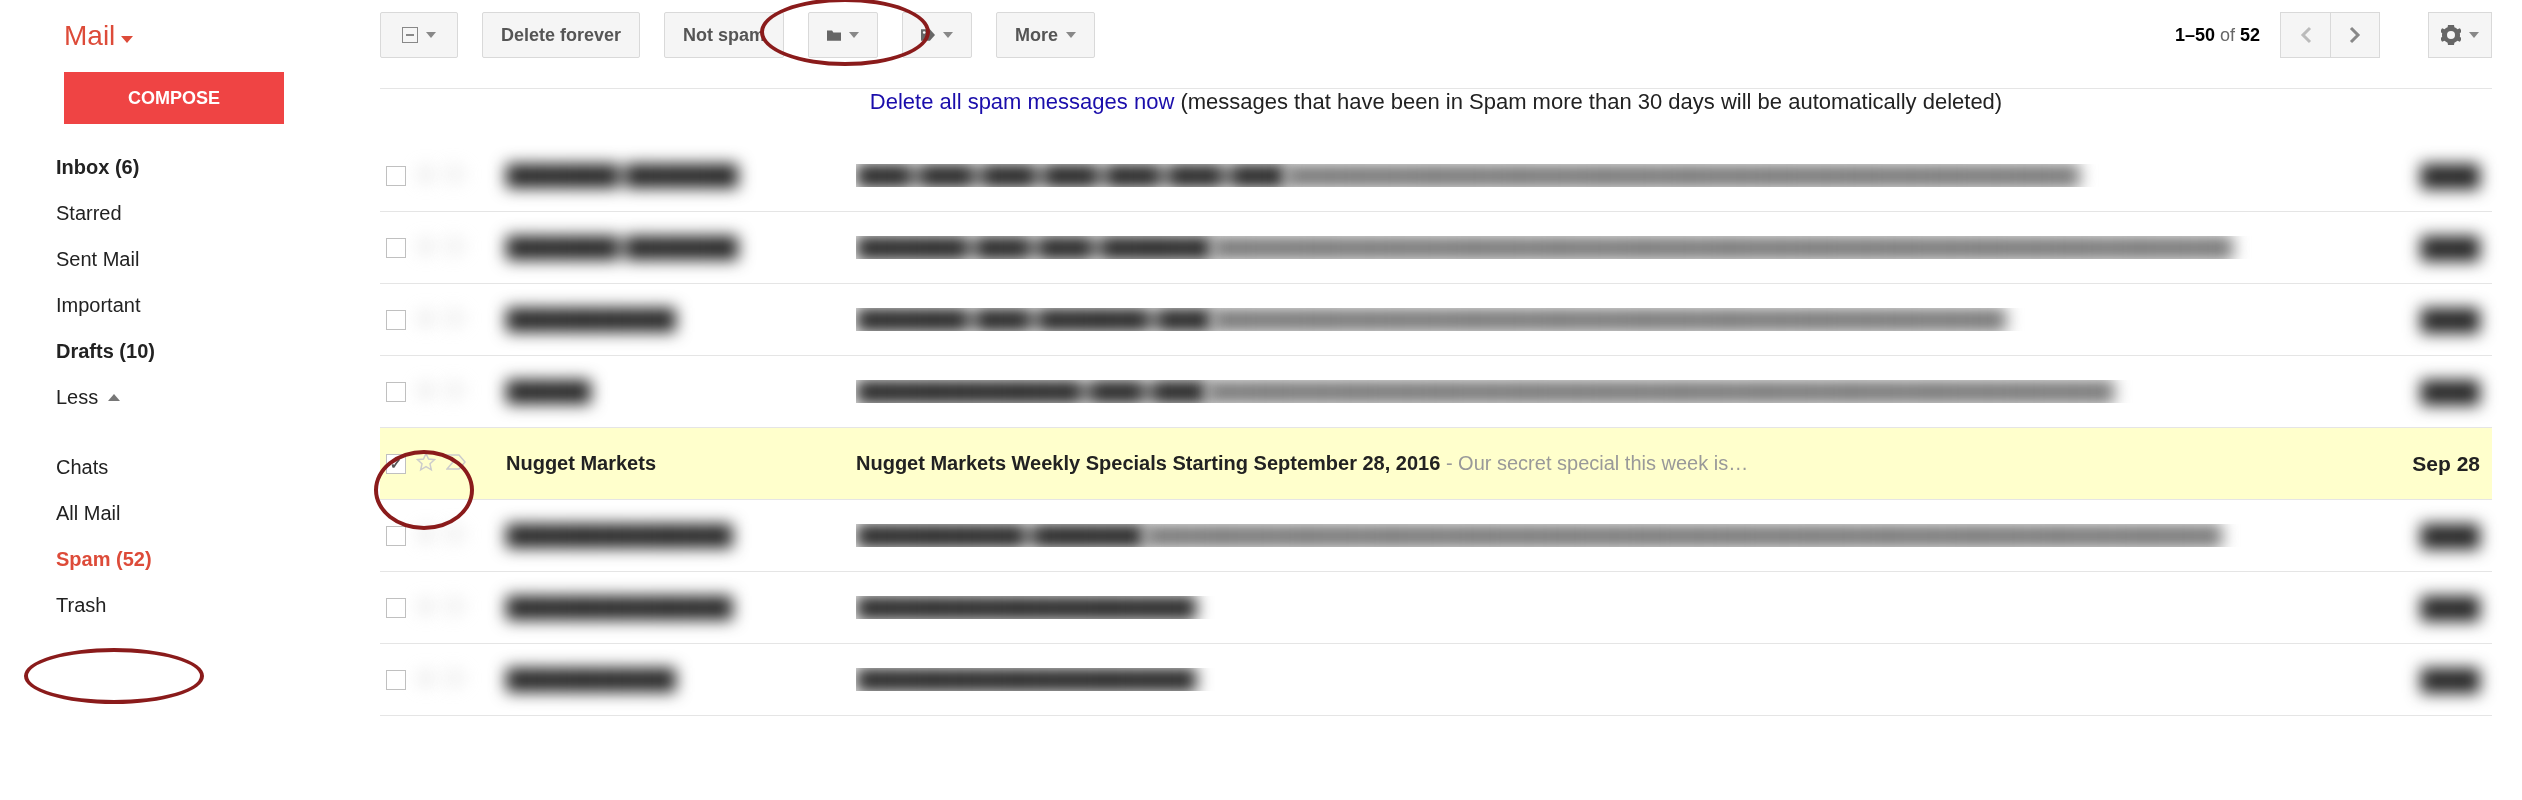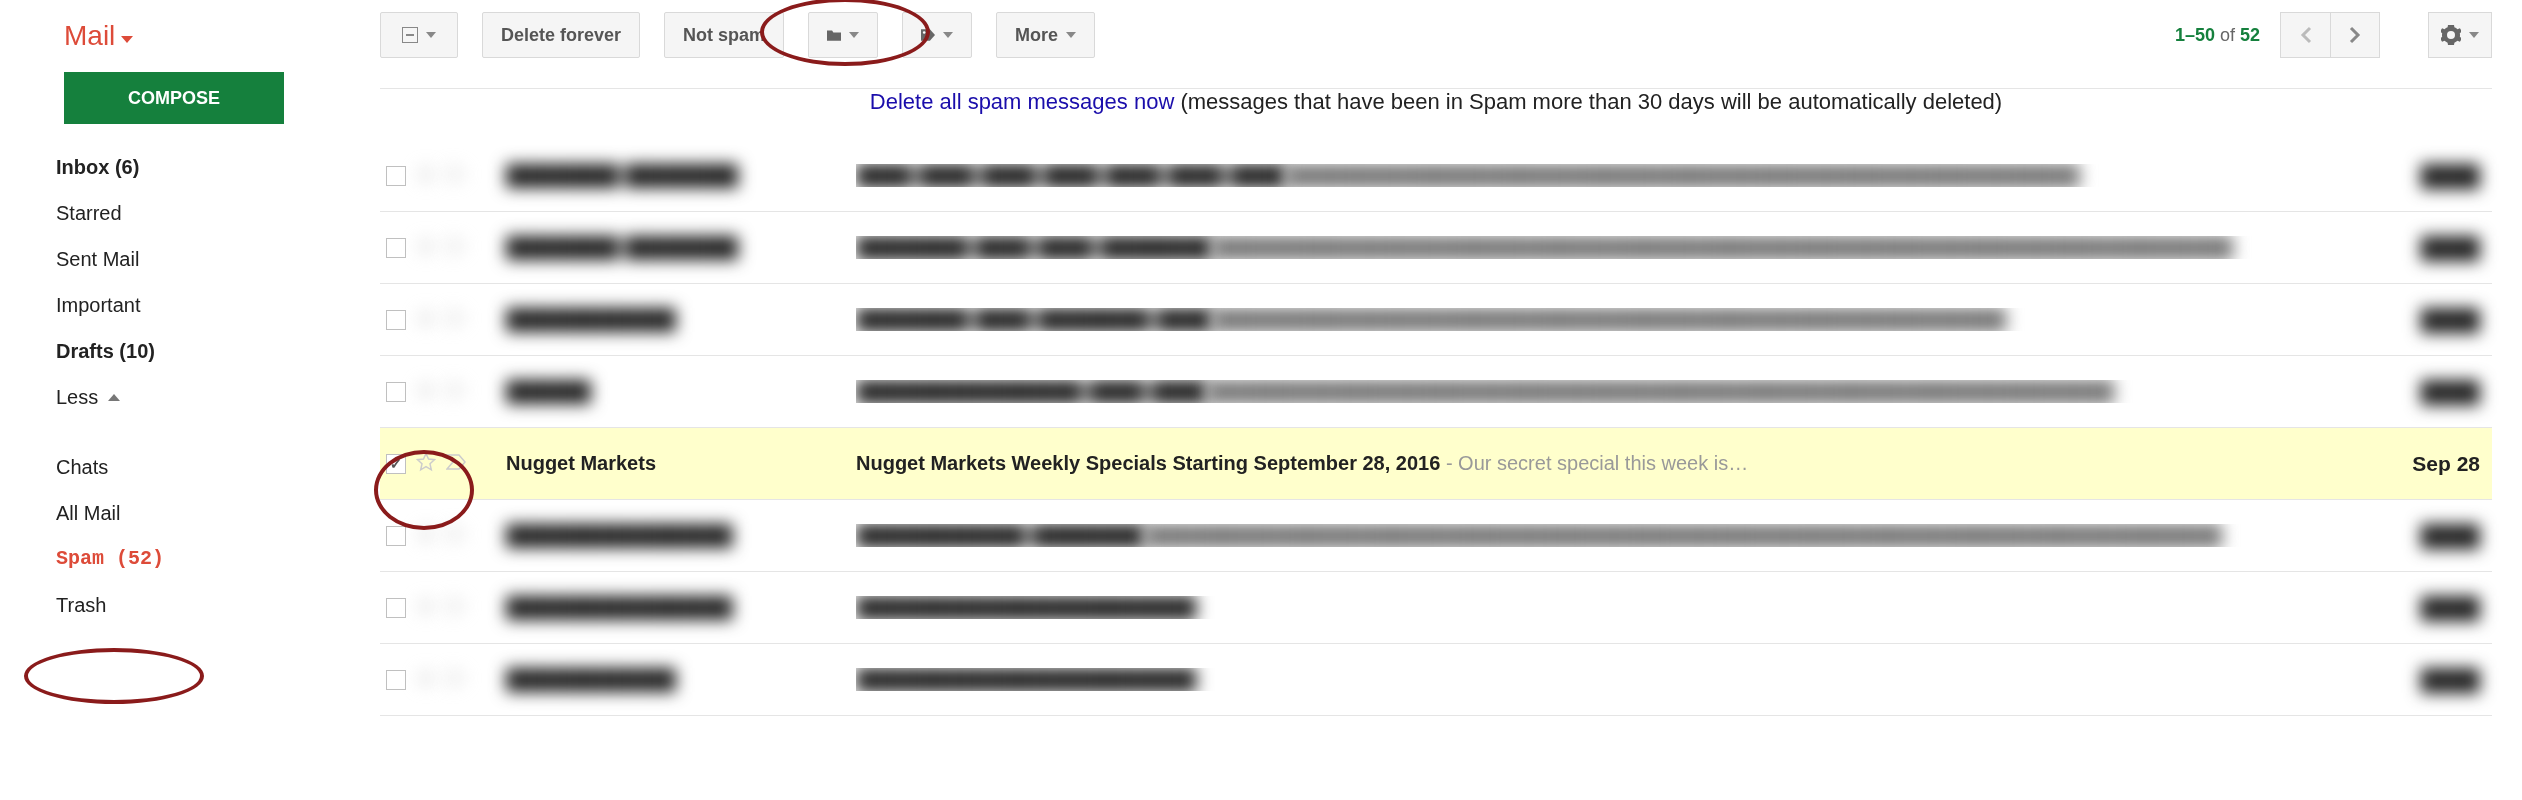--- a/index.html
+++ b/index.html
@@ -3,37 +3,37 @@
 <meta charset="utf-8">
 <style>
   * { box-sizing: border-box; }
   html, body { margin:0; padding:0; font-family: Arial, Helvetica, sans-serif; font-size:13px; color:#222; background:#fff; }
   .app { width:2522px; height:800px; position:relative; }
 
   
   .sidebar { position:absolute; left:0; top:0; width:240px; padding:20px 0 0 0; }
   .mail-header { display:flex; align-items:center; gap:6px; color:#dd4b39; font-size:28px; font-weight:400; padding:0 0 20px 64px; }
   .mail-header .caret { width:0; height:0; border-left:6px solid transparent; border-right:6px solid transparent; border-top:7px solid #dd4b39; display:inline-block; margin-top:6px;}
-  .compose-btn { margin:0 0 20px 64px; width:220px; height:52px; background:#15803d; color:#fff; border:none; font-weight:bold; font-size:18px; cursor:pointer; }
+  .compose-btn { margin:0 0 20px 64px; width:220px; height:52px; background:#ef4444; color:#fff; border:none; font-weight:bold; font-size:18px; cursor:pointer; }
   .nav-list { padding:0; margin:0; list-style:none; }
   .nav-item { padding:6px 0 6px 56px; font-size:20px; cursor:pointer; line-height:34px;}
   .nav-item.bold { font-weight:bold; }
-  .nav-item.spam { color:#dd4b39; font-weight:bold;font-family:Liberation Mono, monospace; }
+  .nav-item.spam { color:#dd4b39; font-weight:bold; }
   .less-caret-up { width:0; height:0; border-left:6px solid transparent; border-right:6px solid transparent; border-bottom:7px solid #777; display:inline-block; margin-left:4px; position:relative; top:-3px;}
   .nav-gap { height:24px; }
 
   
   .toolbar { position:absolute; left:380px; top:12px; right:30px; height:46px; display:flex; align-items:center; }
   .tbtn { height:46px; background:#f5f5f5; border:1px solid #d9d9d9; border-radius:2px; display:flex; align-items:center; justify-content:center; cursor:pointer; font-size:18px; font-weight:bold; color:#555; padding:0 18px; margin-right:24px;}
   .caret-down { width:0; height:0; border-left:5px solid transparent; border-right:5px solid transparent; border-top:6px solid #888; display:inline-block; margin-left:8px;}
   .sel-icon { width:16px; height:16px; border:1px solid #888; position:relative; }
   .sel-icon::after { content:""; position:absolute; left:3px; right:3px; top:50%; height:2px; background:#888; transform:translateY(-50%); }
   .pager { margin-left:auto; display:flex; align-items:center; gap:20px; }
   .page-count { font-size:18px; color:#666; }
-  .page-count b { color:#15803d; font-weight:bold;text-align:center; }
+  .page-count b { color:#000000; font-weight:bold;text-align:center; }
   .navbtn { width:50px; height:46px; background:#f5f5f5; border:1px solid #d9d9d9; display:flex; align-items:center; justify-content:center; cursor:pointer; }
   .gearbtn { width:64px; height:46px; background:#f5f5f5; border:1px solid #d9d9d9; display:flex; align-items:center; justify-content:center; cursor:pointer; margin-left:28px;}
 
   
   .banner { position:absolute; left:380px; top:88px; right:30px; text-align:center; font-size:22px; border-top:1px solid #e5e5e5; }
   .banner a { color:#1a0dab; text-decoration:none; }
   .banner-rest { color:#222; }
 
   
   .list { position:absolute; left:380px; top:140px; right:30px; }

